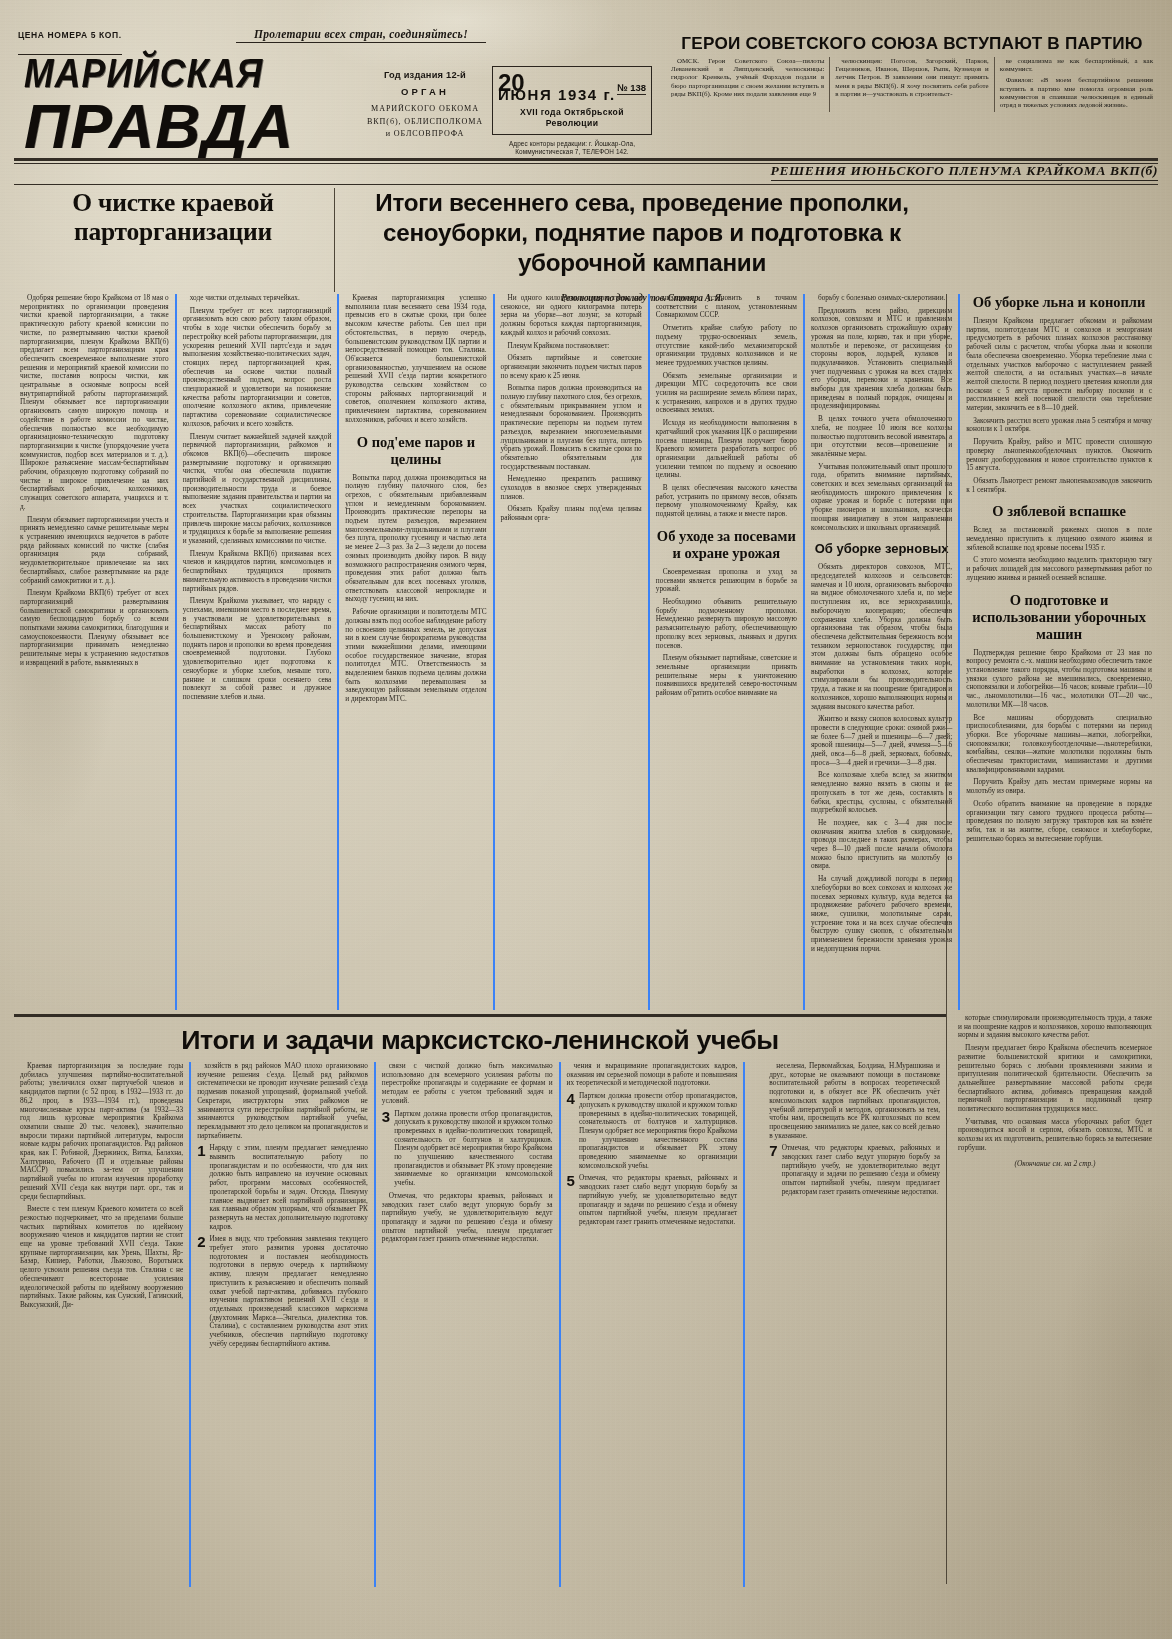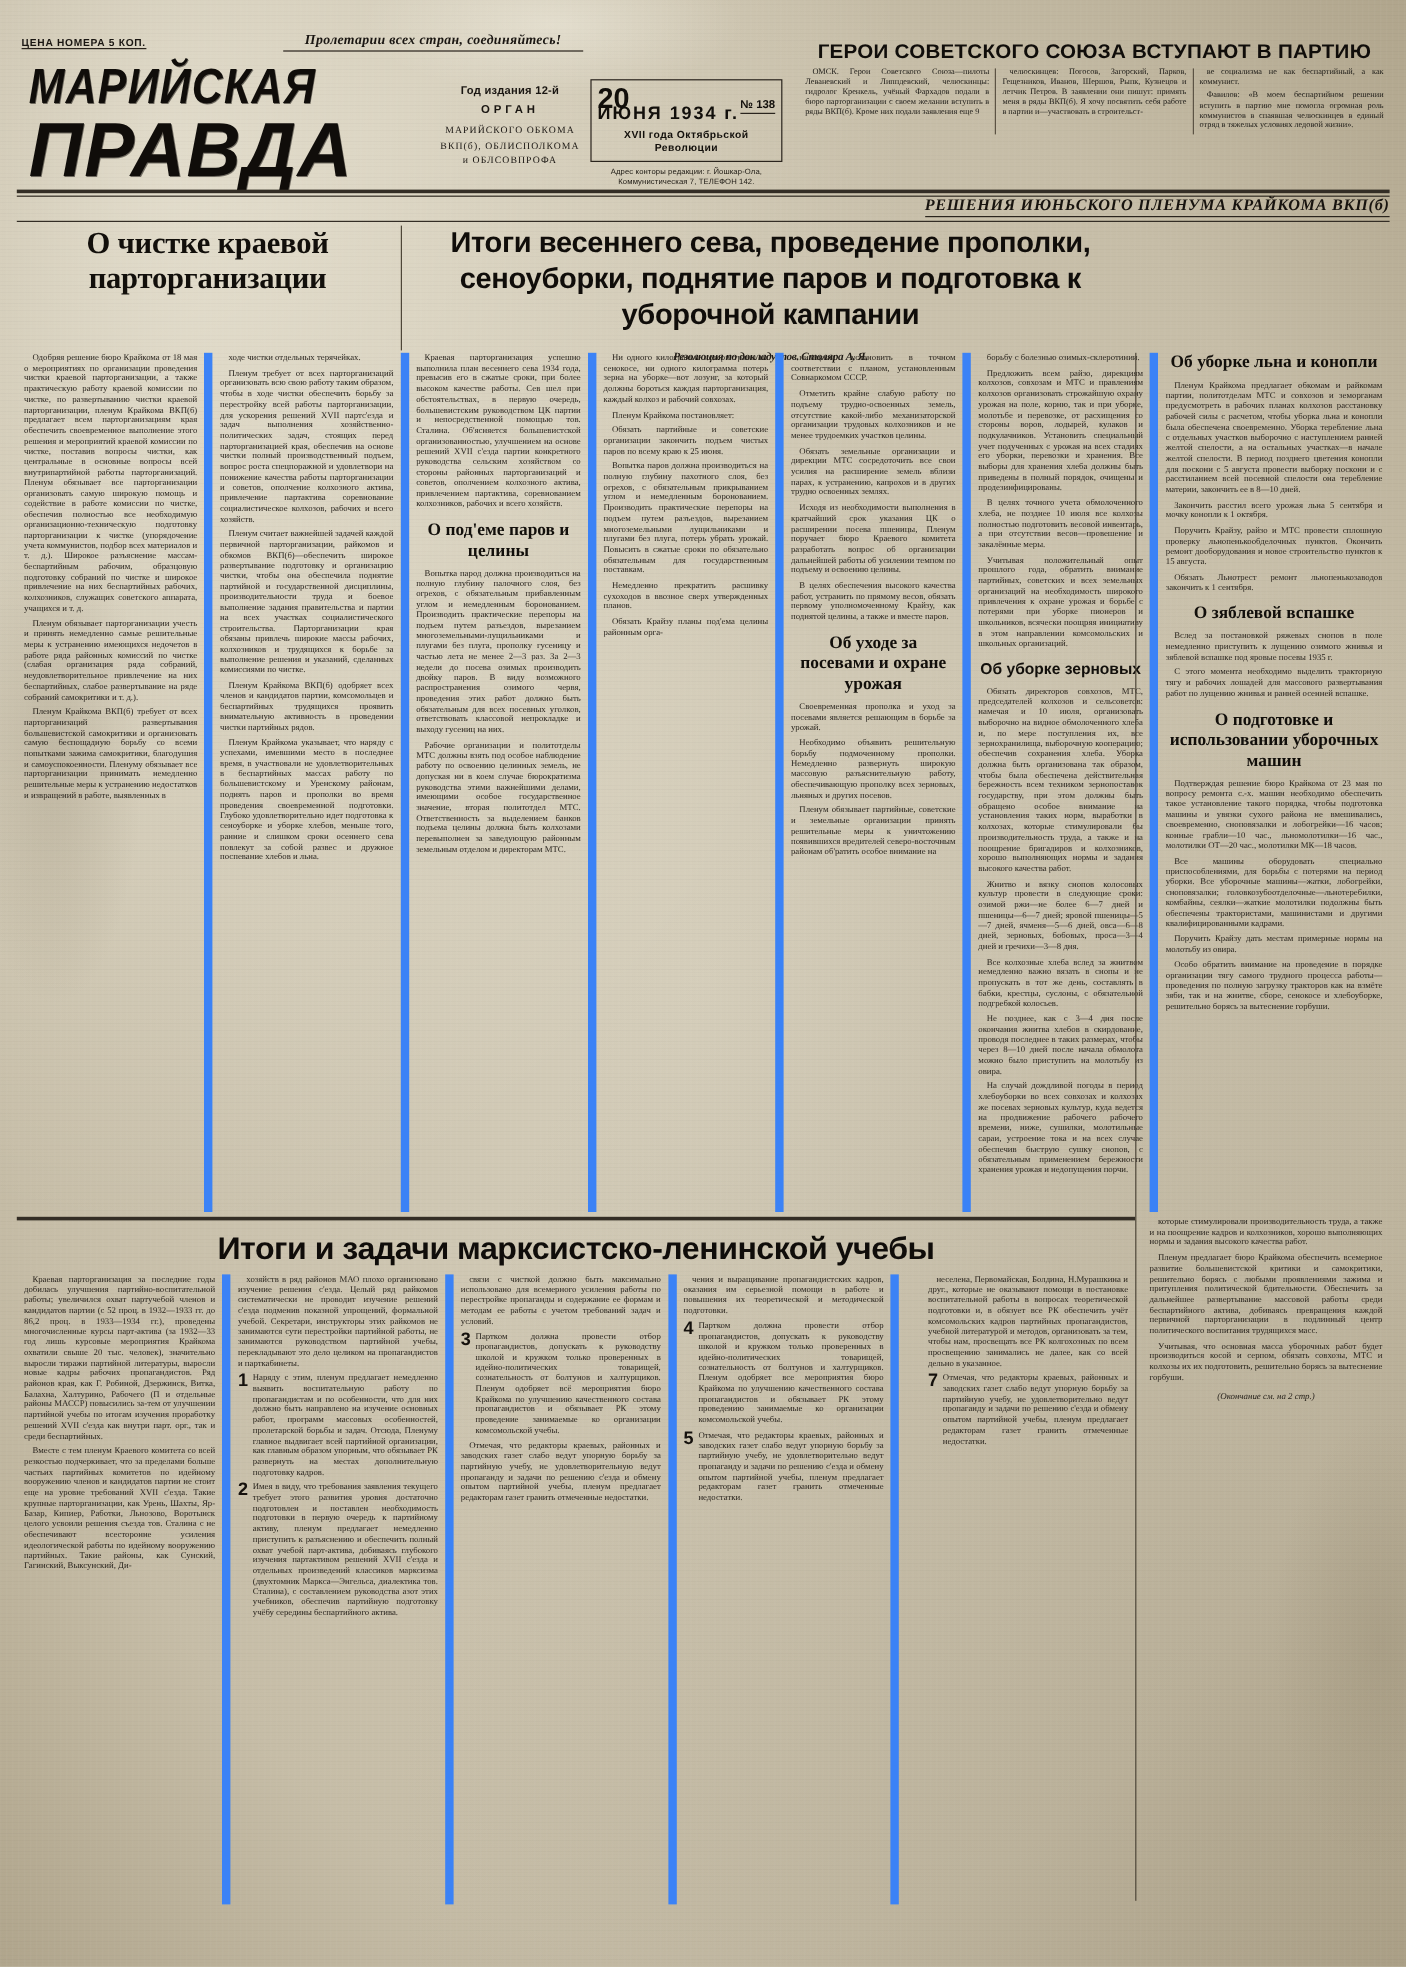--- a/index.html
+++ b/index.html
@@ -39,21 +39,21 @@
   }
   .col-text p{margin:0 0 4px 0;text-indent:7px;}
   .blur{filter:blur(.22px);}
 
   
   #masthead{position:absolute;left:14px;top:26px;width:1144px;height:132px;}
   .price{
     position:absolute;left:4px;top:4px;
     font-family:"Liberation Sans",sans-serif;
     font-weight:bold;font-size:8.5px;letter-spacing:.6px;
-    border-bottom:1.6px solid #2a241d;padding-bottom:0;
+    border-bottom:1.6px solid #2a241d;padding-bottom:14px;
     color:#1a1612;
   }
   .slogan{
     position:absolute;left:222px;top:2px;width:250px;text-align:center;
     font-family:"Liberation Serif",serif;font-style:italic;font-weight:bold;
     font-size:11.5px;letter-spacing:.3px;
     border-bottom:1.4px solid #2a241d;padding-bottom:2px;
     color:#1a1612;
   }
   .logo{
@@ -146,21 +146,21 @@
   .hl-mid{
     position:absolute;left:338px;top:188px;width:608px;text-align:center;
     font-family:"Liberation Sans",sans-serif;font-weight:bold;
     font-size:24px;line-height:30px;color:#100d0a;letter-spacing:-.3px;
     transform:scaleX(1.01);transform-origin:center;
   }
 
   
   .cols{position:absolute;display:flex;}
   .col{padding:0 6px;}
-  .colsep{border-left:7px solid #3b82f6;}
+  .colsep{border-left:2px solid #3b82f6;}
 
   .subhead{
     font-family:"Liberation Serif",serif;font-weight:bold;
     font-size:14.5px;line-height:17px;text-align:center;
     margin:9px 0 6px 0;color:#120f0b;
   }
   .subhead.sans{font-family:"Liberation Sans",sans-serif;font-size:13px;line-height:16px;}
 
   
   .hl-bottom{
@@ -258,21 +258,21 @@
     <div class="col col-text" style="width:160px;">
       <p>Одобряя решение бюро Крайкома от 18 мая о мероприятиях по организации проведения чистки краевой парторганизации, а также практическую работу краевой комиссии по чистке, по развертыванию чистки краевой парторганизации, пленум Крайкома ВКП(б) предлагает всем парторганизациям края обеспечить своевременное выполнение этого решения и мероприятий краевой комиссии по чистке, поставив вопросы чистки, как центральные в основные вопросы всей внутрипартийной работы парторганизаций. Пленум обязывает все парторганизации организовать самую широкую помощь и содействие в работе комиссии по чистке, обеспечив полностью все необходимую организационно-техническую подготовку парторганизации к чистке (упорядочение учета коммунистов, подбор всех материалов и т. д.). Широкое разъяснение массам-беспартийным рабочим, образцовую подготовку собраний по чистке и широкое привлечение на них беспартийных рабочих, колхозников, служащих советского аппарата, учащихся и т. д.</p>
       <p>Пленум обязывает парторганизации учесть и принять немедленно самые решительные меры к устранению имеющихся недочетов в работе ряда районных комиссий по чистке (слабая организация ряда собраний, неудовлетворительное привлечение на них беспартийных, слабое развертывание на ряде собраний самокритики и т. д.).</p>
       <p>Пленум Крайкома ВКП(б) требует от всех парторганизаций развертывания большевистской самокритики и организовать самую беспощадную борьбу со всеми попытками зажима самокритики, благодушия и самоуспокоенности. Пленуму обязывает все парторганизации принимать немедленно решительные меры к устранению недостатков и извращений в работе, выявленных в</p>
     </div>
 
     <div class="col col-text colsep" style="width:160px;">
       <p>ходе чистки отдельных терячейках.</p>
       <p>Пленум требует от всех парторганизаций организовать всю свою работу таким образом, чтобы в ходе чистки обеспечить борьбу за перестройку всей работы парторганизации, для ускорения решений XVII партс'езда и задач выполнения хозяйственно-политических задач, стоящих перед парторганизацией края, обеспечив на основе чистки полный производственный подъем, вопрос роста спецпоражной и удовлетвори на понижение качества работы парторганизации и советов, ополчение колхозного актива, привлечение партактива соревнование социалистическое колхозов, рабочих и всего хозяйств.</p>
       <p>Пленум считает важнейшей задачей каждой первичной парторганизации, райкомов и обкомов ВКП(б)—обеспечить широкое развертывание подготовку и организацию чистки, чтобы она обеспечила поднятие партийной и государственной дисциплины, производительности труда и боевое выполнение задания правительства и партии на всех участках социалистического строительства. Парторганизации края обязаны привлечь широкие массы рабочих, колхозников и трудящихся к борьбе за выполнение решения и указаний, сделанных комиссиями по чистке.</p>
-      <p>Пленум Крайкома ВКП(б) одобряет всех членов и кандидатов партии, комсомольцев и беспартийных трудящихся проявить внимательную активность в проведении чистки партийных рядов.</p>
+      <p>Пленум Крайкома ВКП(б) признавая всех членов и кандидатов партии, комсомольцев и беспартийных трудящихся проявить внимательную активность в проведении чистки партийных рядов.</p>
       <p>Пленум Крайкома указывает, что наряду с успехами, имевшими место в последнее время, в участвовали не удовлетворительных в беспартийных массах работу по большевистскому и Уренскому районам, поднять паров и прополки во время проведения своевременной подготовки. Глубоко удовлетворительно идет подготовка к сеноуборке и уборке хлебов, меньше того, ранние и слишком сроки осеннего сева повлекут за собой развес и дружное поспевание хлебов и льна.</p>
     </div>
 
     <div class="col col-text colsep" style="width:152px;">
       <p>Краевая парторганизация успешно выполнила план весеннего сева 1934 года, превысив его в сжатые сроки, при более высоком качестве работы. Сев шел при обстоятельствах, в первую очередь, большевистским руководством ЦК партии и непосредственной помощью тов. Сталина. Об'ясняется большевистской организованностью, улучшением на основе решений XVII с'езда партии конкретного руководства сельским хозяйством со стороны районных парторганизаций и советов, ополчением колхозного актива, привлечением партактива, соревнованием колхозников, рабочих и всего хозяйств.</p>
       <div class="subhead">О под'еме паров и целины</div>
       <p>Вопытка парод должна производиться на полную глубину палочного слоя, без огрехов, с обязательным прибавленным углом и немедленным боронованием. Производить практические перепоры на подъем путем разъездов, вырезанием многоземельными-лущильниками и плугами без плуга, прополку гусеницу и частью лета не менее 2—3 раз. За 2—3 недели до посева озимых производить двойку паров. В виду возможного распространения озимого червя, проведения этих работ должно быть обязательным для всех посевных уголков, ответствовать классовой непрокладке и выходу гусениц на них.</p>
       <p>Рабочие организации и политотделы МТС должны взять под особое наблюдение работу по освоению целинных земель, не допуская ни в коем случае бюрократизма руководства этими важнейшими делами, имеющими особое государственное значение, вторая политотдел МТС. Ответственность за выделением банков подъема целины должна быть колхозами перевыполнен за заведующую районным земельным отделом и директорам МТС.</p>
     </div>
 

